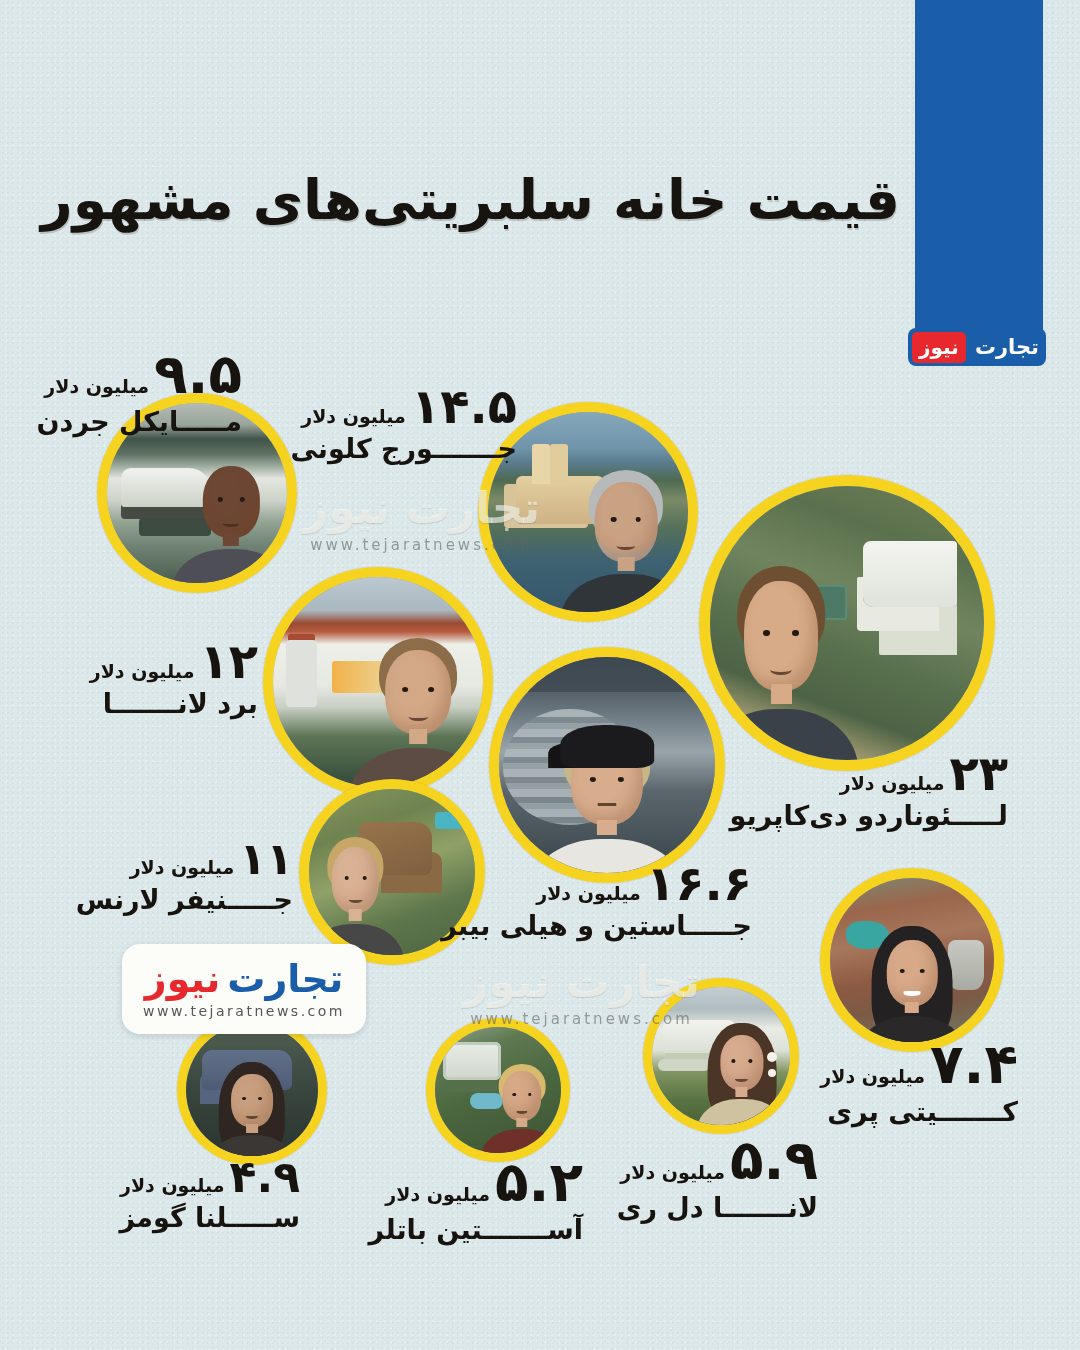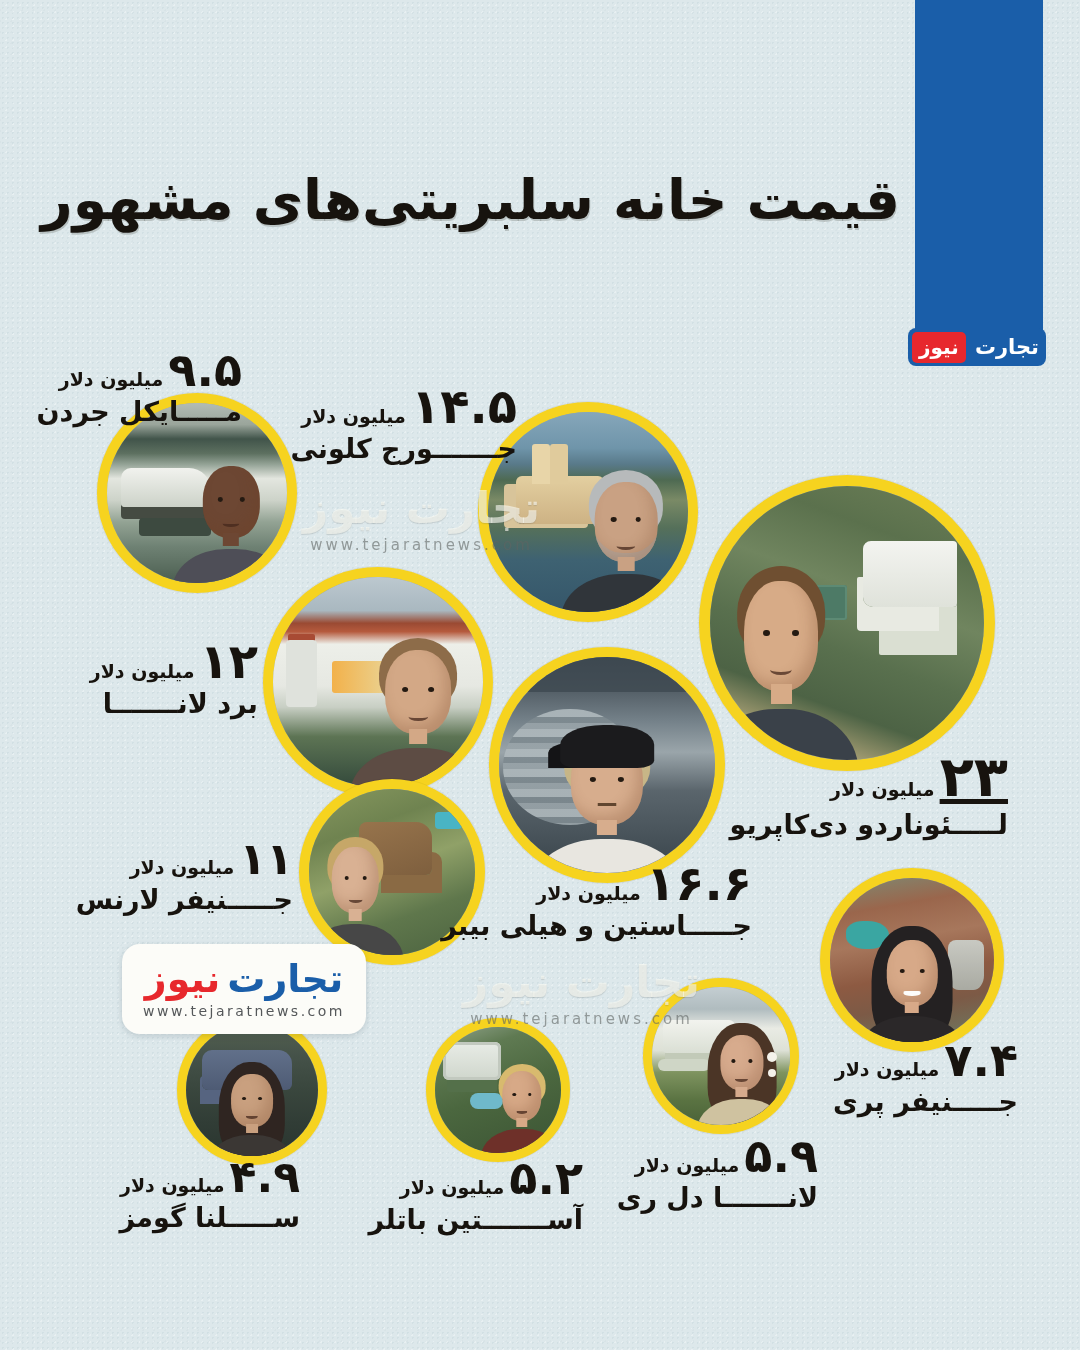--- a/index.html
+++ b/index.html
@@ -35,21 +35,21 @@
   .card { position:absolute; inset:0; pointer-events:none; }
   .photo-circle { position:absolute; border:10px solid #f6d31f; border-radius:50%;
                   overflow:hidden; z-index:1; background:#9aa89d;
                   box-shadow:0 0 0 1px rgba(0,0,0,.05); }
   .photo { position:absolute; inset:0; }
   .photo::before, .photo::after { content:""; position:absolute; }
 
   .label { position:absolute; z-index:3; text-align:right; color:#17130e; }
   .label .line1 { display:flex; align-items:baseline; justify-content:flex-start;
                   white-space:nowrap; }
-  .label .num { font-weight:bold; font-size:46px; line-height:1.05; letter-spacing:-1px; }
+  .label .num { font-weight:bold; font-size:55px; line-height:1.05; letter-spacing:-1px; }
   .label .unit { font-weight:bold; font-size:19px; margin-right:5px; }
   .label .name { font-weight:bold; font-size:27px; line-height:1.35; white-space:nowrap; }
 
   
   .c-jordan  .photo-circle { left:97px;  top:393px; width:200px; height:200px; }
   .c-clooney .photo-circle { left:478px; top:402px; width:220px; height:220px; }
   .c-pitt    .photo-circle { left:263px; top:567px; width:230px; height:230px; }
   .c-leo     .photo-circle { left:699px; top:475px; width:296px; height:296px; border-width:11px; }
   .c-bieber  .photo-circle { left:489px; top:647px; width:236px; height:236px; }
   .c-jlaw    .photo-circle { left:299px; top:779px; width:186px; height:186px; }
@@ -63,21 +63,21 @@
   .c-clooney .label { right:563px; top:381px; }
   .c-pitt    .label { right:822px; top:636px; }
   .c-leo     .label { right:72px;  top:748px; }
   .c-bieber  .label { right:328px; top:858px; }
   .c-jlaw    .label { right:787px; top:836px; }
   .c-katy    .label { right:62px;  top:1036px; }
   .c-lana    .label { right:262px; top:1132px; }
   .c-austin  .label { right:497px; top:1154px; }
   .c-selena  .label { right:780px; top:1154px; }
 
-  .c-leo .label .num { font-size:56px;text-decoration:underline; }
+  .c-leo .label .num { font-size:48px; }
   .c-clooney .label .num, .c-bieber .label .num, .c-pitt .label .num { font-size:48px; }
   .c-jlaw .label .num, .c-selena .label .num { font-size:44px; }
 
   
   .c-jordan .photo { background:linear-gradient(180deg,#b3bcb4 0%,#9aa59b 12%,#41544a 20%,#5d7060 28%,#93a295 34%,#e3e6df 42%,#cdd3c9 54%,#93a394 66%,#6e8173 80%,#4b5e50 100%); }
   .c-jordan .photo::before { left:8%; top:36%; width:50%; height:22%;
       background:linear-gradient(180deg,#f1f2ee,#ccd2c8); border-radius:10px 22px 4px 4px;
       box-shadow:0 12px 0 0 #454b42; }
   .c-jordan .photo::after { left:18%; top:64%; width:40%; height:10%; background:#3d4a40; border-radius:4px; }
 
@@ -376,21 +376,21 @@
         </div>
         <div class="body"></div>
 
       </div>
     </div>
     <div class="label">
       <div class="line1">
         <span class="num">۷.۴</span>
         <span class="unit">میلیون دلار</span>
       </div>
-      <div class="name">جـــــنیفر پری</div>
+      <div class="name">کـــــــیتی پری</div>
     </div>
   </div>
 
   <div class="card c-lana">
     <div class="photo-circle">
       <div class="photo"></div>
       <div class="person">
         <div class="hair"></div>
 
         <div class="head">

